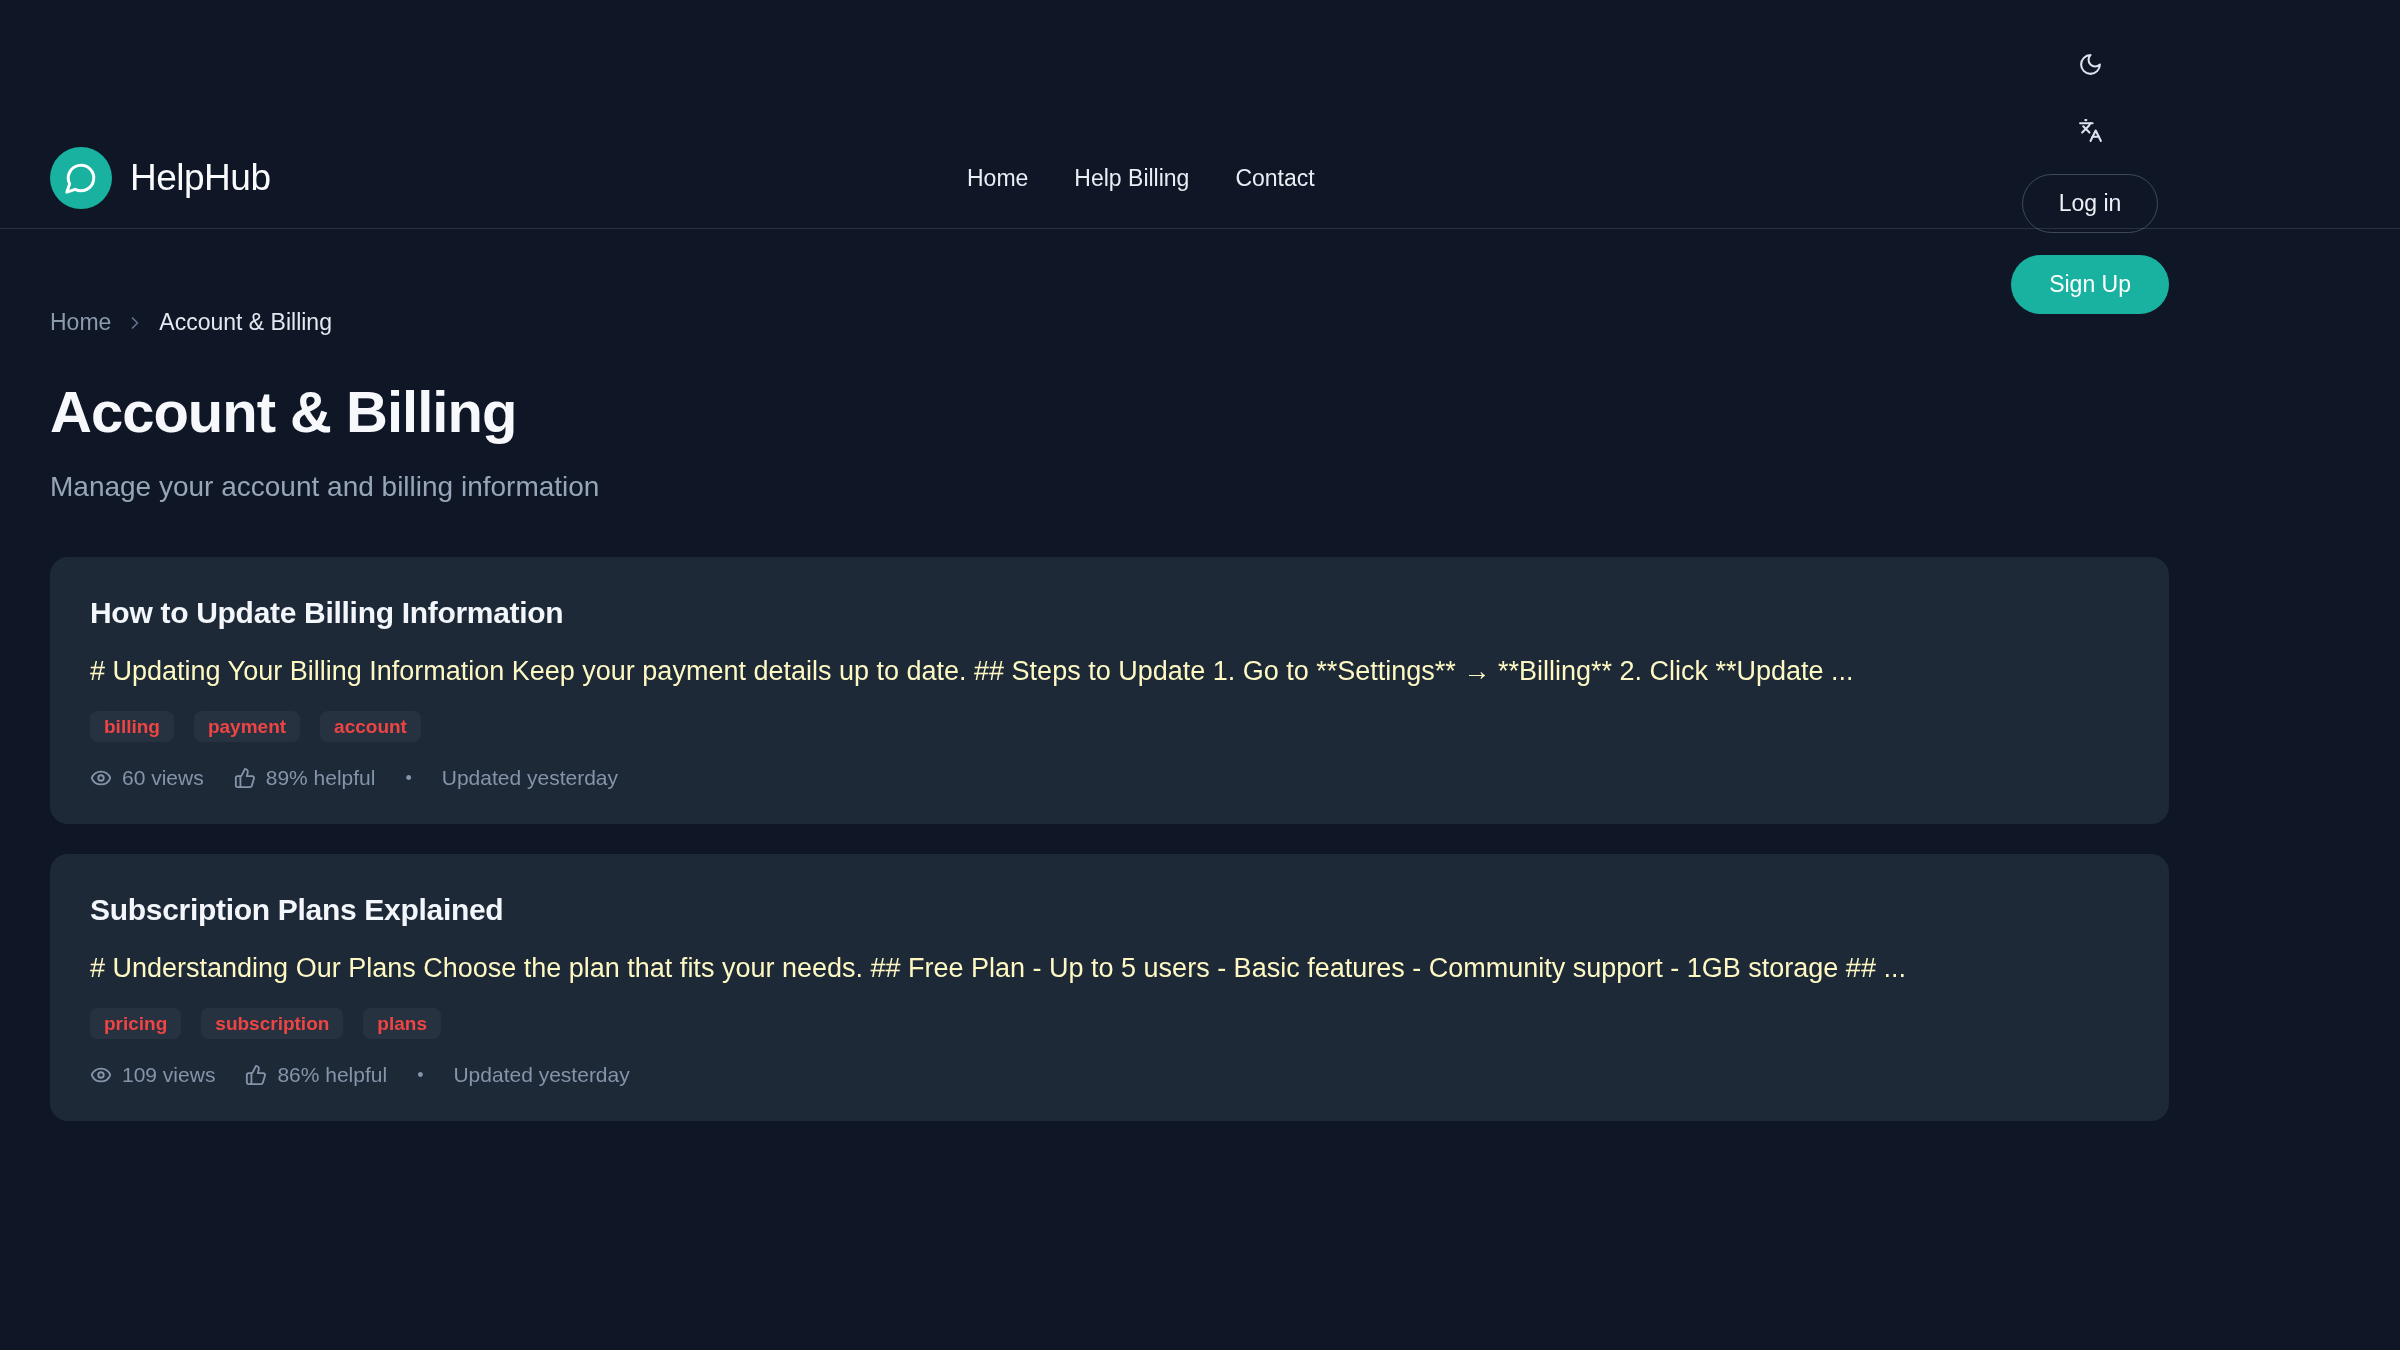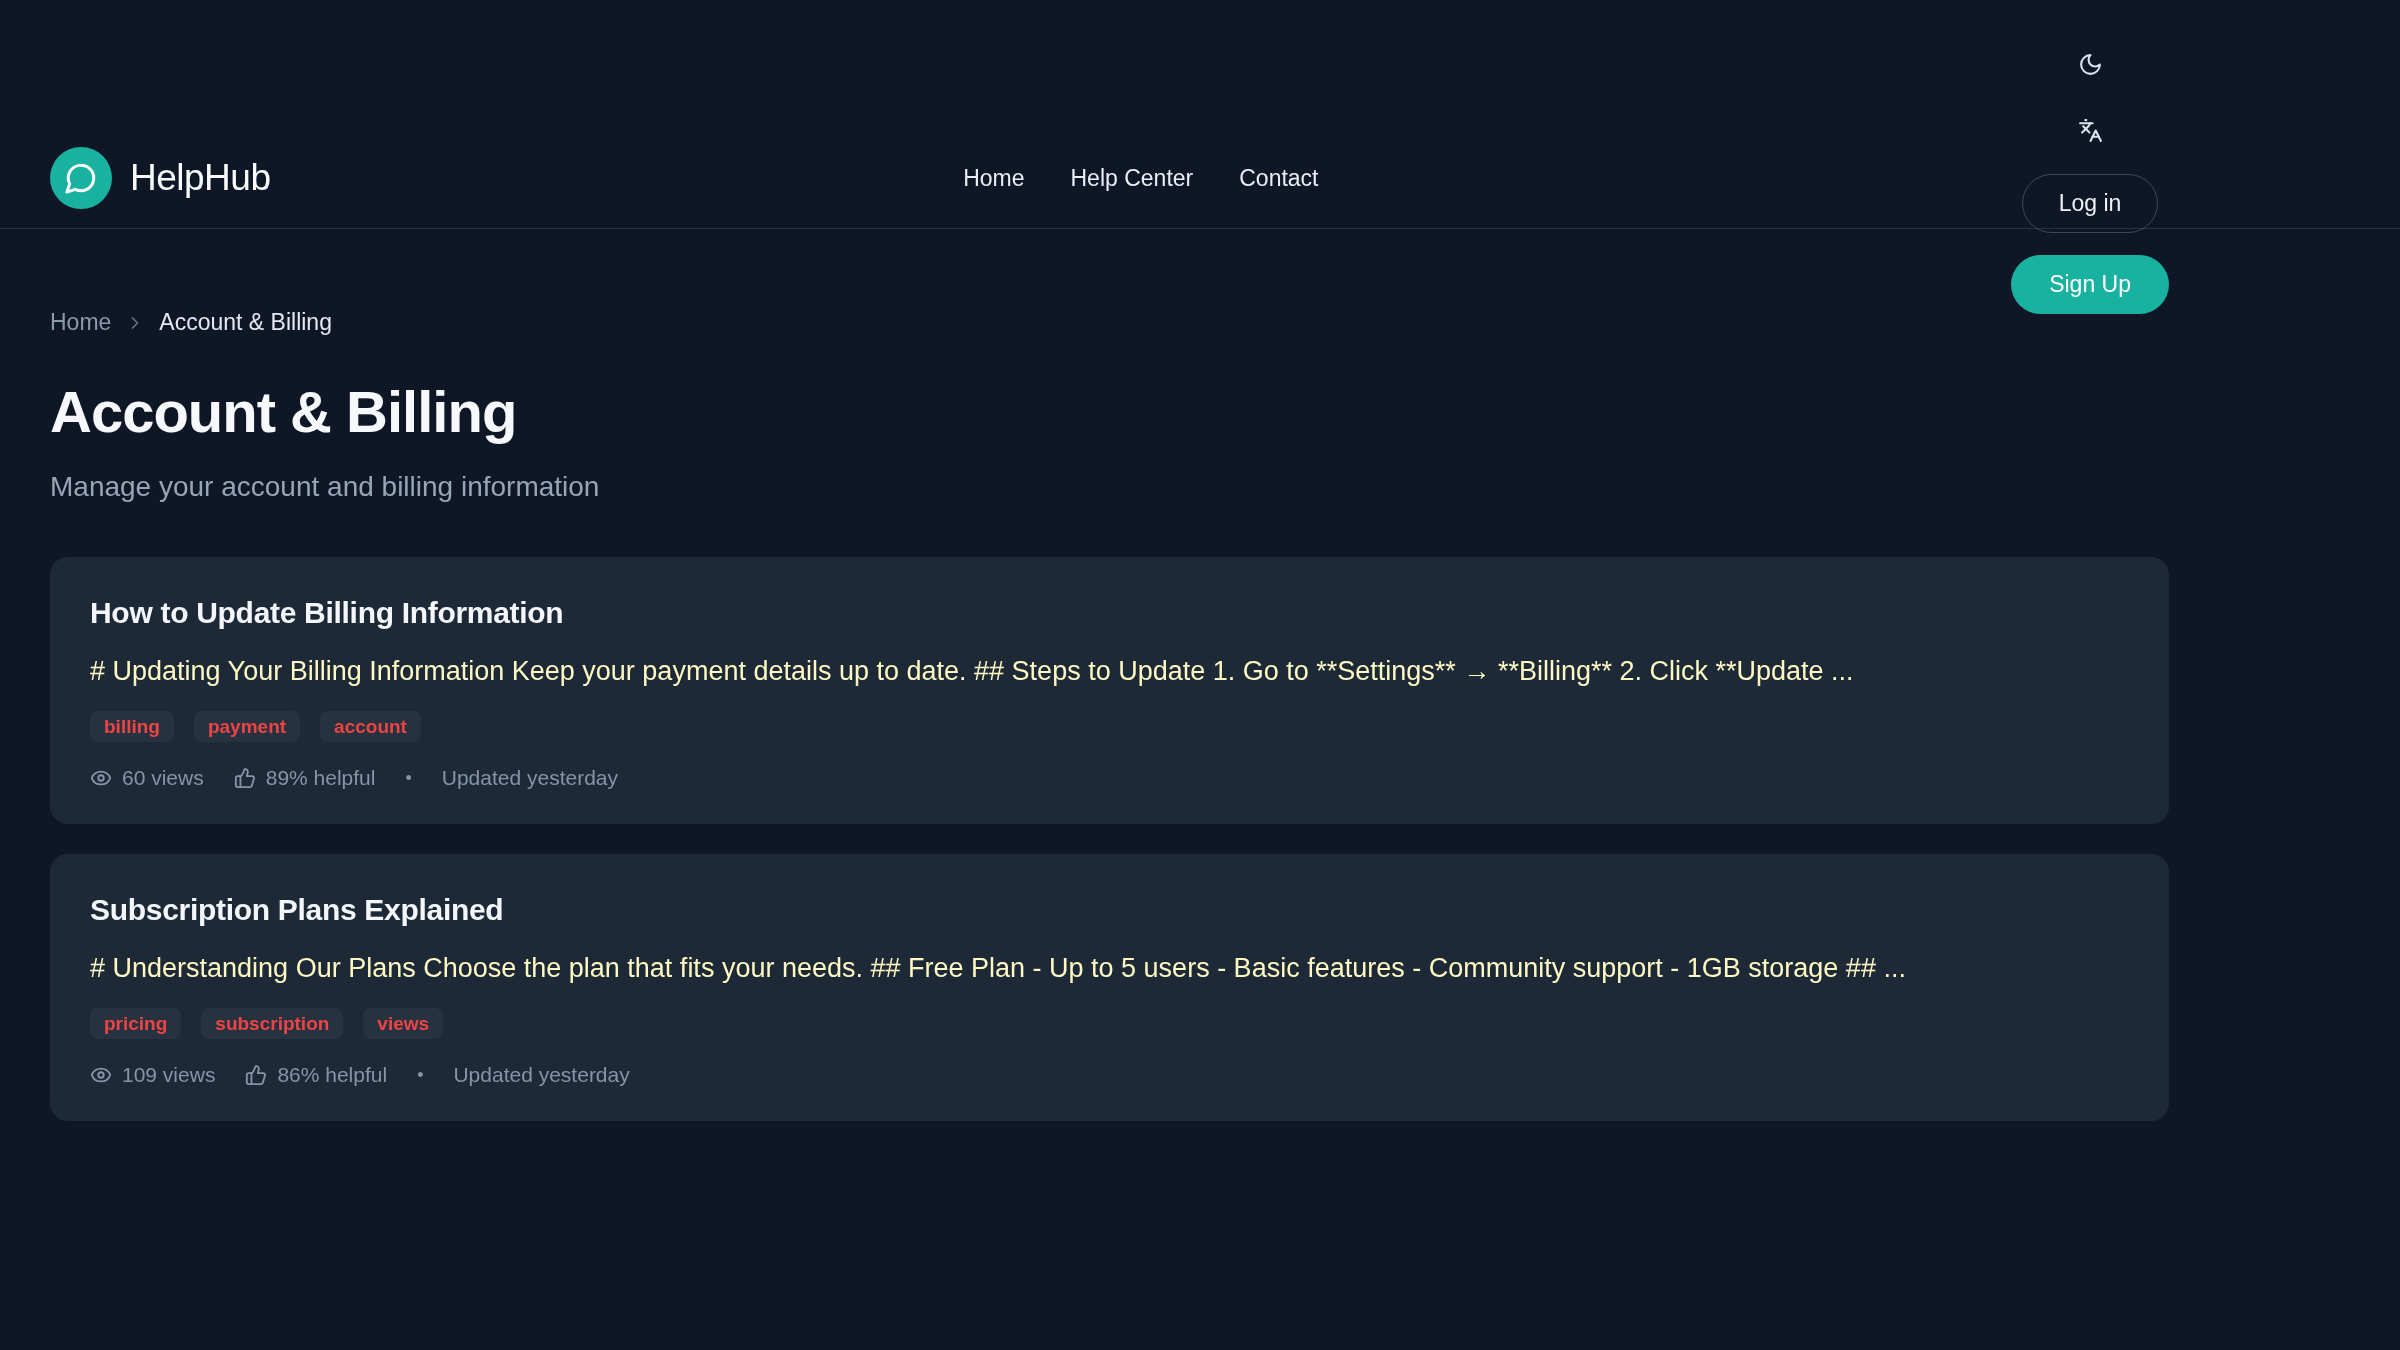--- a/index.html
+++ b/index.html
@@ -73,21 +73,21 @@
       <span class="logo-circle">
         <svg viewBox="0 0 24 24" fill="none" stroke="#ffffff" stroke-width="2.1" stroke-linecap="round" stroke-linejoin="round">
           <path d="M7.9 20A9 9 0 1 0 4 16.1L2 22Z"></path>
         </svg>
       </span>
       <span class="brand-name">HelpHub</span>
     </div>
 
     <nav class="nav-links">
       <a>Home</a>
-      <a>Help Center</a>
+      <a>Help Billing</a>
       <a>Contact</a>
     </nav>
 
     <div class="nav-actions">
       <button class="icon-btn">
         <span style="display:flex;">
           <svg width="25" height="25" viewBox="0 0 24 24" fill="none" stroke="currentColor" stroke-width="2" stroke-linecap="round" stroke-linejoin="round">
             <path d="M12 3a6 6 0 0 0 9 9 9 9 0 1 1-9-9Z"></path>
           </svg>
         </span>
@@ -157,21 +157,21 @@
         <span>Updated yesterday</span>
       </div>
     </article>
 
     <article class="card">
       <h2>Subscription Plans Explained</h2>
       <p class="excerpt"># Understanding Our Plans Choose the plan that fits your needs. ## Free Plan - Up to 5 users - Basic features - Community support - 1GB storage ## ...</p>
       <div class="tags">
         <span class="tag">pricing</span>
         <span class="tag">subscription</span>
-        <span class="tag">views</span>
+        <span class="tag">plans</span>
       </div>
       <div class="meta">
         <span class="meta-item">
           <span style="display:flex;">
             <svg width="22" height="22" viewBox="0 0 24 24" fill="none" stroke="currentColor" stroke-width="2" stroke-linecap="round" stroke-linejoin="round">
               <path d="M2.06 12.35a1 1 0 0 1 0-.7 10.75 10.75 0 0 1 19.88 0 1 1 0 0 1 0 .7 10.75 10.75 0 0 1-19.88 0"></path>
                 <circle cx="12" cy="12" r="3"></circle>
             </svg>
           </span>
           <span>109 views</span>

